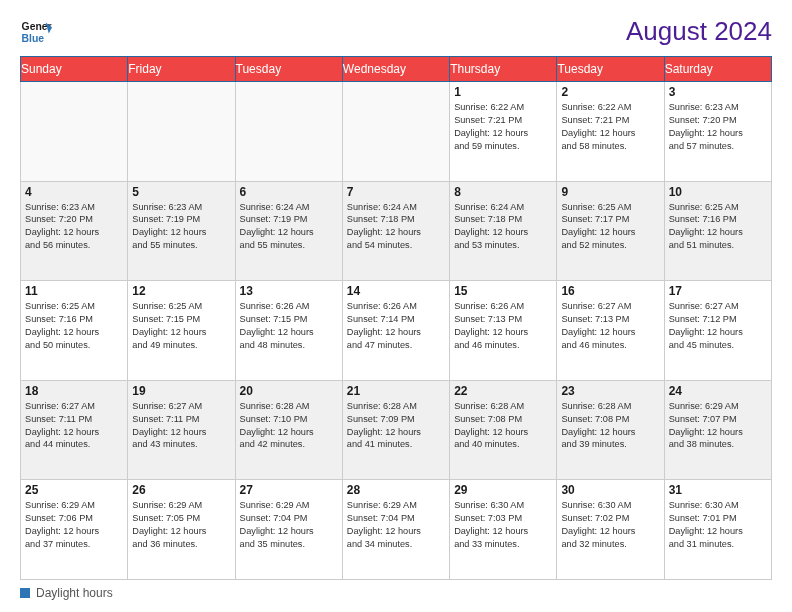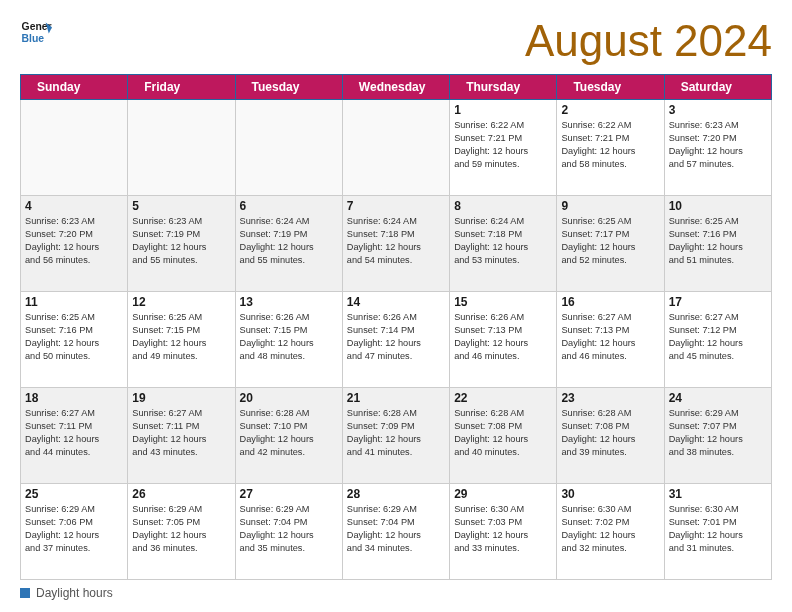--- a/index.html
+++ b/index.html
@@ -29,41 +29,41 @@
       gap: 4px;
     }
     .logo-icon {
       width: 32px;
       height: 32px;
     }
     .title-block {
       text-align: right;
     }
     .month-title {
-      font-size: 44px;
-      color: #a16207;
+      font-size: 26px;
+      color: #4c1d95;
       font-weight: 300;
     }
     .subtitle {
       font-size: 14px;
       color: #555;
     }
     .calendar {
       flex: 1;
       border: 1px solid #ccc;
       border-collapse: collapse;
       width: 100%;
       table-layout: fixed;
     }
     .calendar th {
-      background: #be185d;
+      background: #ef4444;
       color: #fff;
       font-size: 12px;
-      font-weight: bold;
-      padding: 5px 16px;
+      font-weight: normal;
+      padding: 5px 0;
       text-align: left;
       border: 1px solid #2565a0;
     }
     .calendar td {
       border: 1px solid #ccc;
       vertical-align: top;
       padding: 3px 4px;
       font-size: 9.5px;
       color: #222;
       background: #fff;

